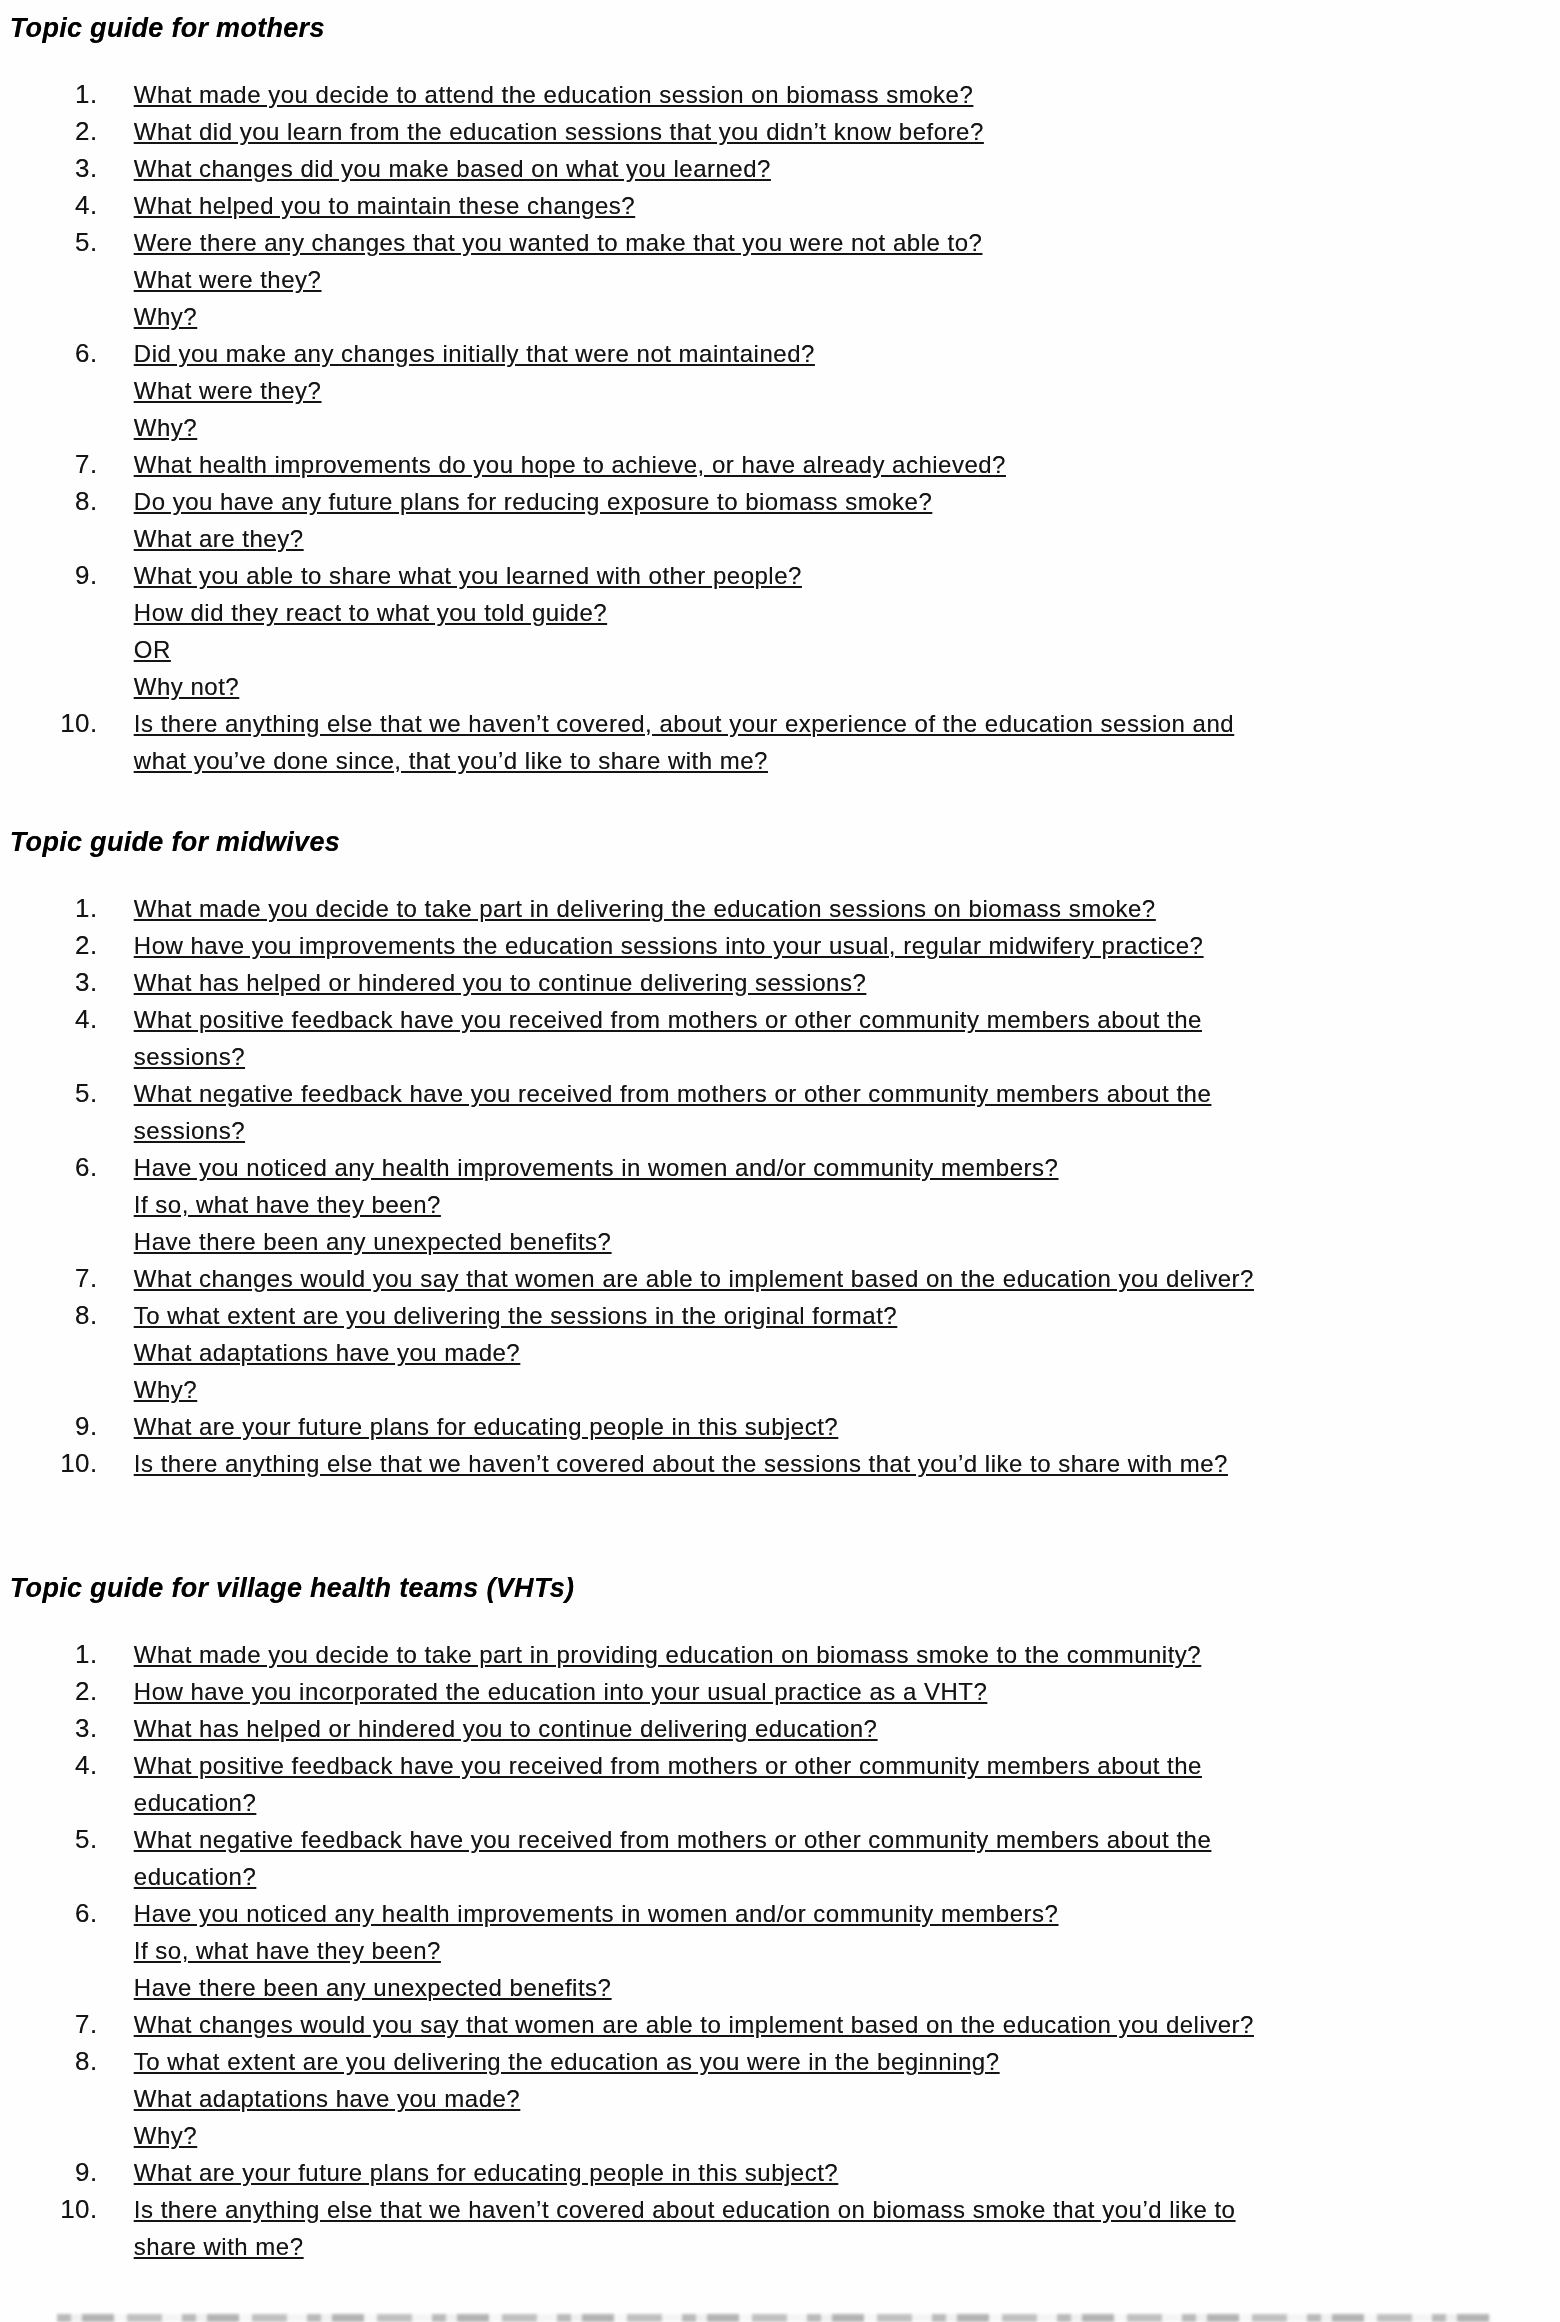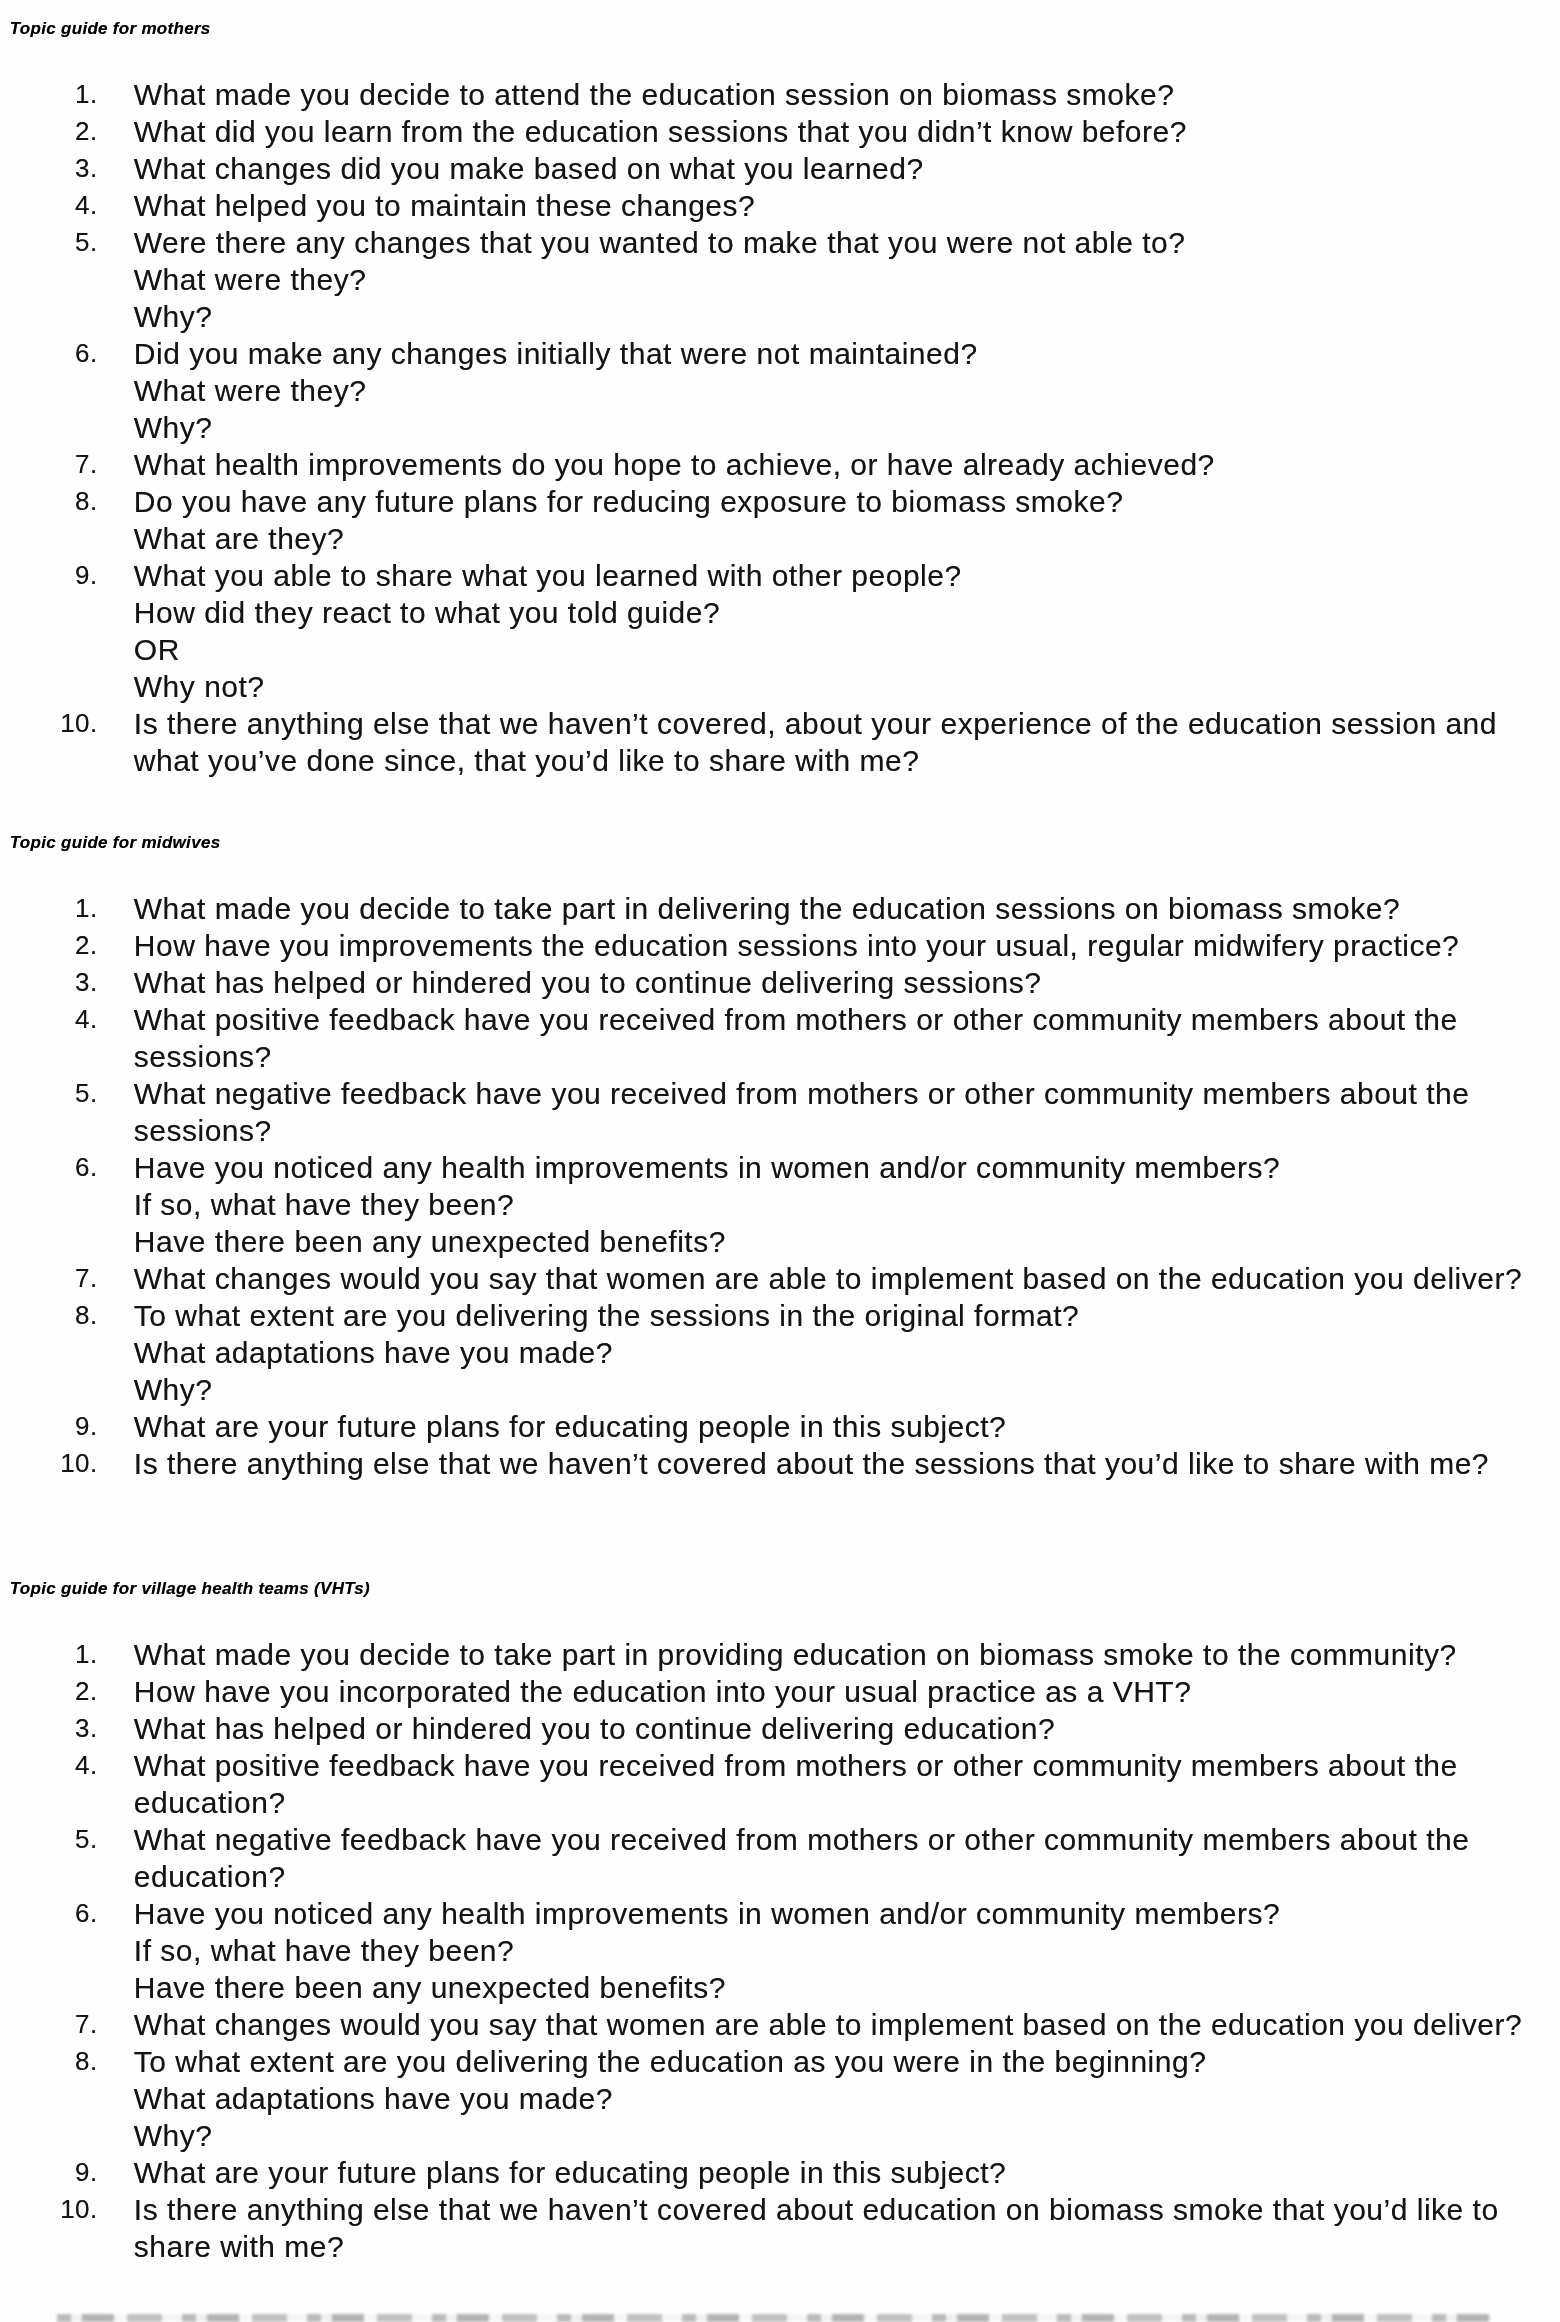--- a/index.html
+++ b/index.html
@@ -12,21 +12,21 @@
   }
   .page {
     position: relative;
     width: 1560px; height: 2322px;
     padding: 9.8px 0 0 9.8px;
     box-sizing: border-box;
     overflow: hidden;
   }
   .section-title {
     margin: 0 0 29px 0;
-    font-size: 17px;
+    font-size: 27px;
     line-height: 37px;
     font-weight: bold;
     font-style: italic;
     letter-spacing: 0.3px;
     color: #000;
     white-space: nowrap;
     text-shadow: 0 0 0.6px rgba(0,0,0,0.55);
   }
   .topic-section:nth-of-type(2) { margin-top: 45px; }
   .topic-section:nth-of-type(3) { margin-top: 88px; }
@@ -38,25 +38,26 @@
     padding-right: 36px;
     box-sizing: border-box;
     text-align: right;
     font-size: 26px;
     line-height: 37px;
     letter-spacing: 0.5px;
     text-shadow: 0 0 0.6px rgba(0,0,0,0.5);
   }
   .q-lines { flex: 1 1 auto; min-width: 0; }
   .q-line {
-    font-size: 30px;
+    font-size: 24px;
     line-height: 37px;
     letter-spacing: 0.5px;
     white-space: nowrap;
     text-shadow: 0 0 0.6px rgba(0,0,0,0.5);
+    text-decoration: underline;
   }
   
   .cutoff-artifact {
     position: absolute;
     left: 57px; top: 2314px;
     width: 1434px; height: 7.8px;
     opacity: 0.40;
     filter: blur(1.6px);
     background: repeating-linear-gradient(90deg,
       #555 0 13.7px, #ddd 13.7px 25px,

